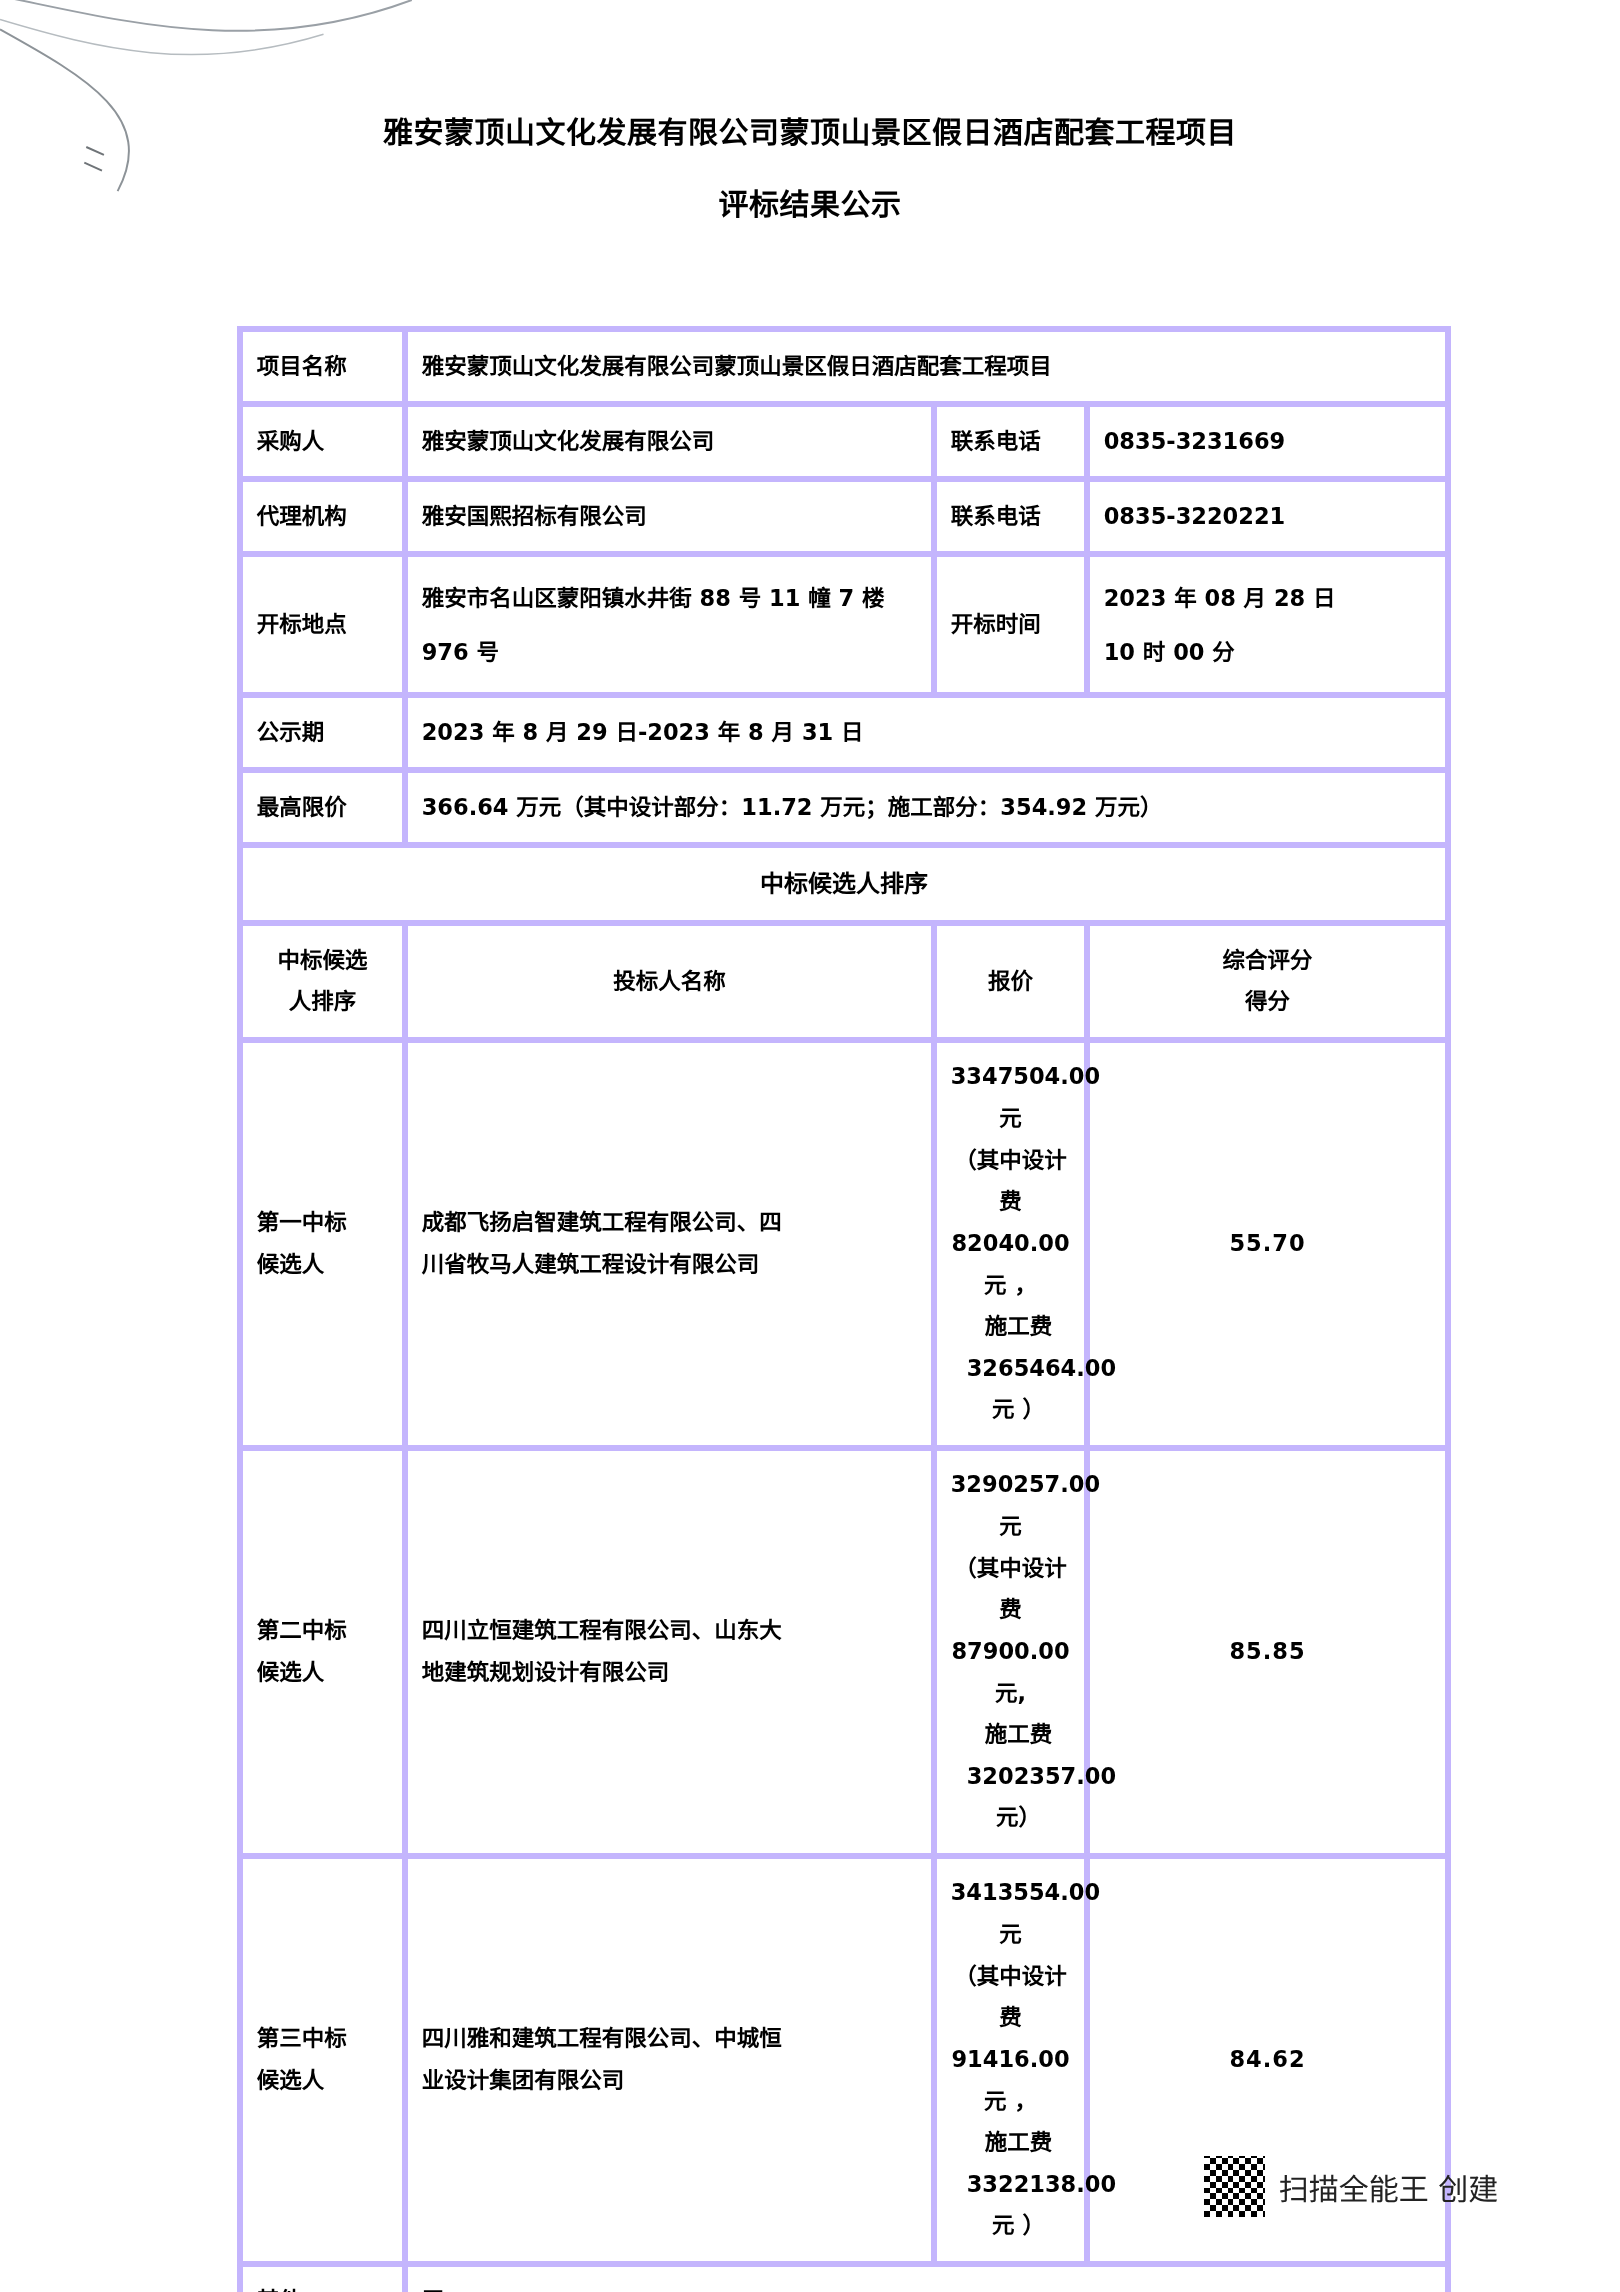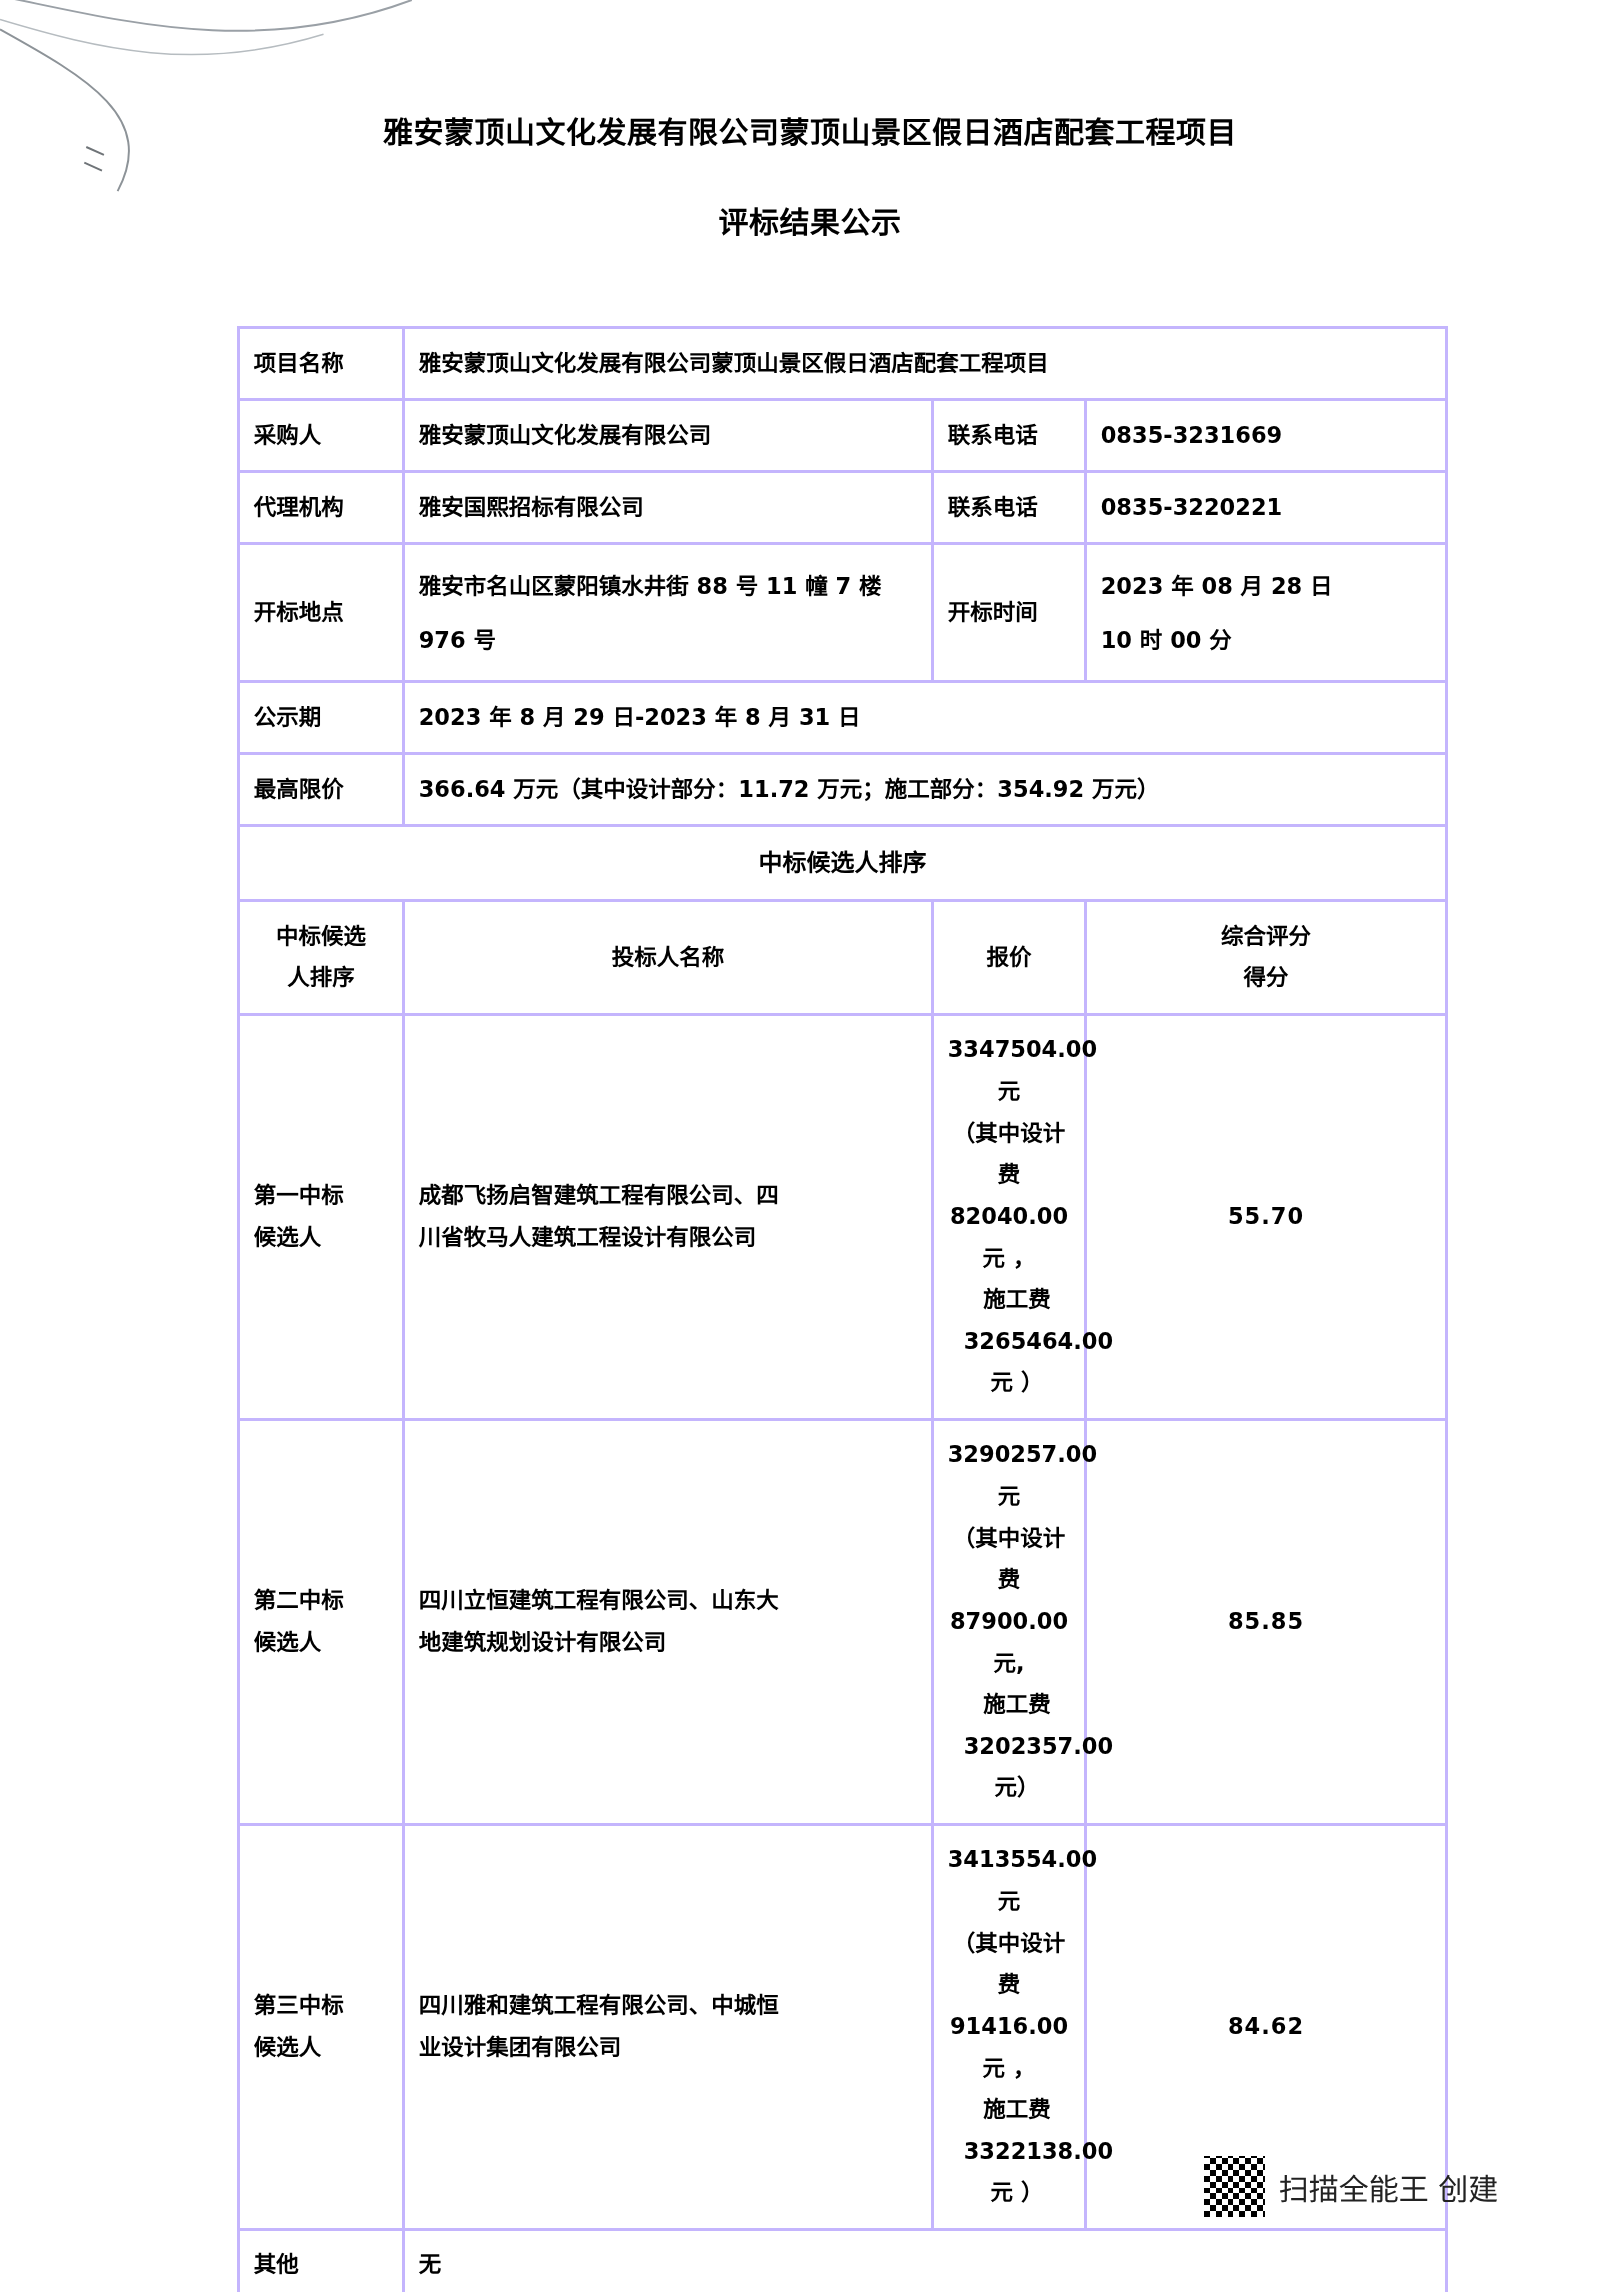--- a/index.html
+++ b/index.html
@@ -37,36 +37,36 @@
     text-align: center;
   }
   .title-line {
     font-family: "DejaVu Sans", "Liberation Sans", sans-serif;
     font-weight: bold;
     font-size: 30px;
     letter-spacing: 0.5px;
     color: #000;
   }
   .title-line.second {
-    margin-top: 46px;
+    margin-top: 28px;
   }
 
   
   .doc-table {
     position: absolute;
     top: 326px;
     left: 237px;
     width: 1208px;
     border-collapse: collapse;
     table-layout: fixed;
     font-size: 22.5px;
     color: #000;
   }
   .doc-table td {
-    border: 3px solid #c4b5fd;
+    border: 6px solid #c4b5fd;
     padding: 13.7px 13.7px;
     vertical-align: middle;
     line-height: 1.85;
   }
   .lbl {
     font-weight: bold;
     white-space: nowrap;
     text-align: left;
     width: 165px;
   }

